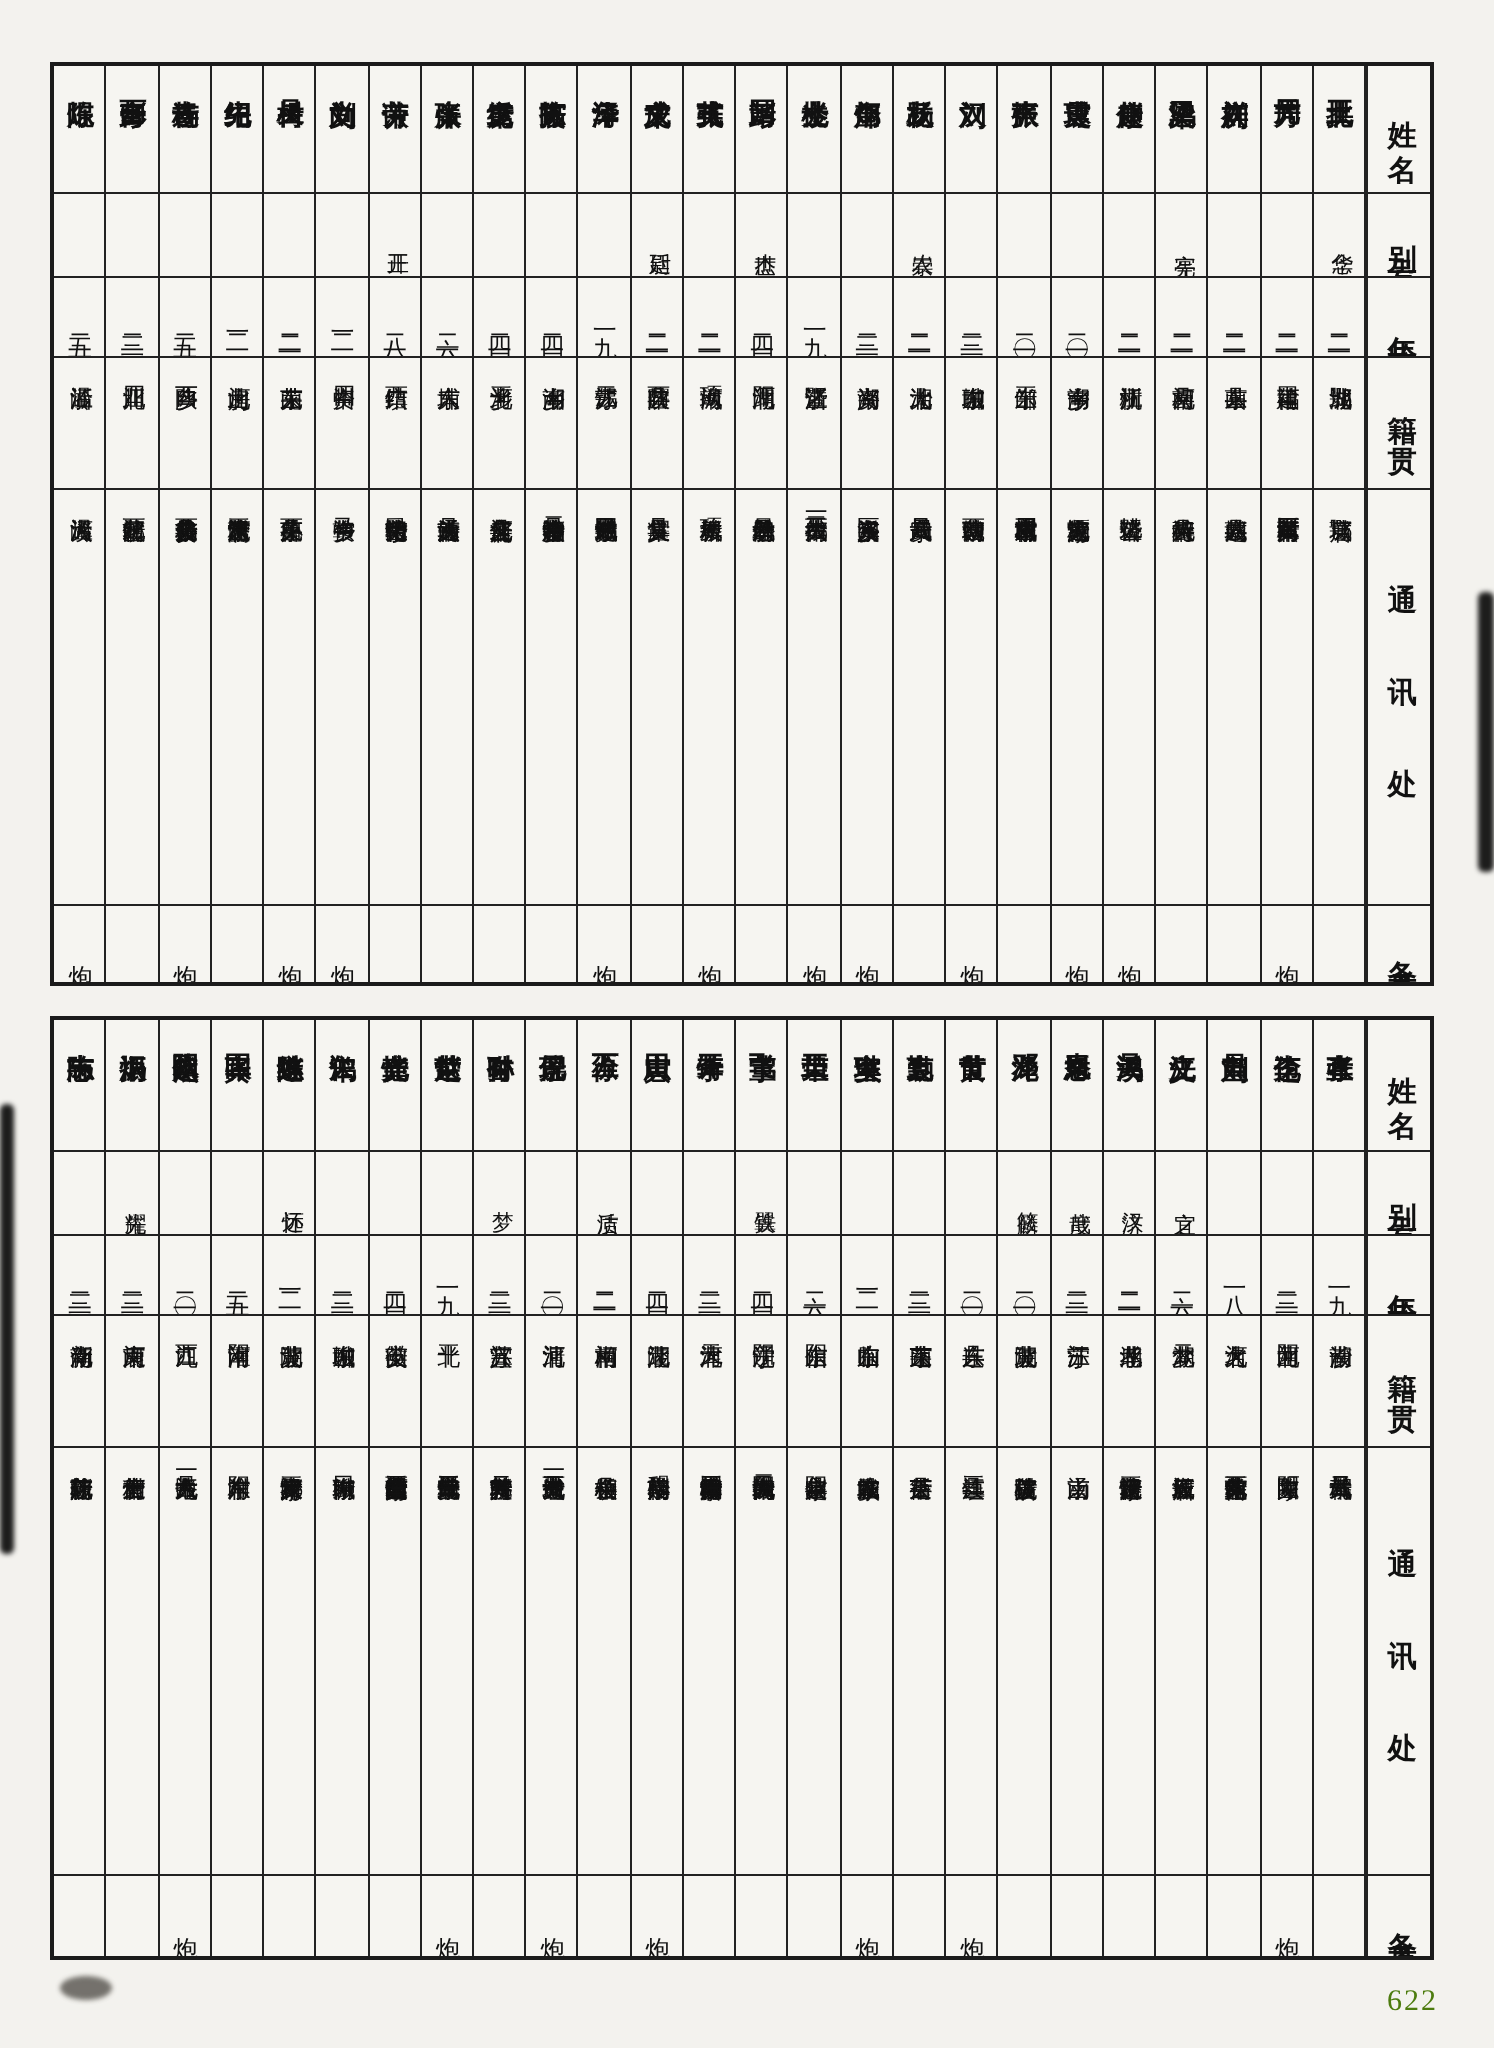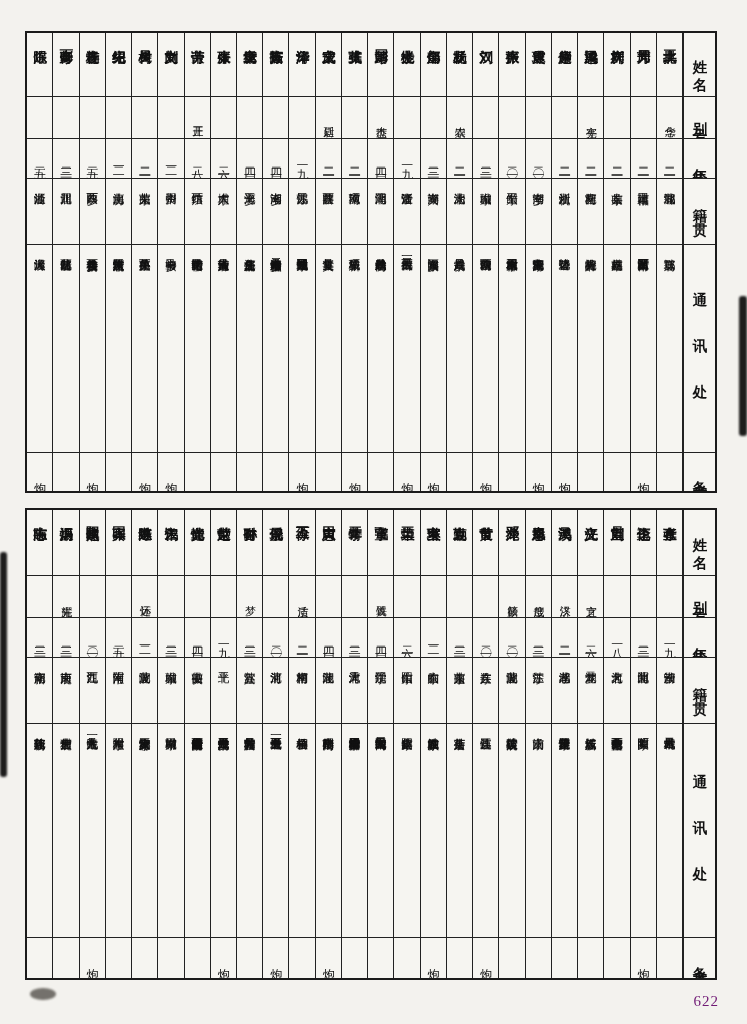--- a/index.html
+++ b/index.html
@@ -50,21 +50,21 @@
   
   .hcell span{font-size:14.5px;font-weight:700;}
   .h-name span{letter-spacing:16px;}
   .h-alias span{letter-spacing:7px;}
   .h-age span{letter-spacing:3px;}
   .h-origin span{letter-spacing:16px;}
   .h-address span{letter-spacing:46px;}
   .h-note span{letter-spacing:4px;}
   .page-number{
     position:absolute;right:28px;bottom:14px;
-    font-size:15px;color:#701a75;letter-spacing:1px;padding-left:39px;
+    font-size:15px;color:#4d7c0f;letter-spacing:1px;padding-left:39px;
   }
   .smudge{position:absolute;background:#1d1d1c;filter:blur(1.2px);}
   .smudge-left{left:0;top:552px;width:7px;height:225px;border-radius:3px;}
   .smudge-right{right:0;top:296px;width:8px;height:140px;border-radius:3px;}
   .smudge-bottom{left:30px;bottom:24px;width:26px;height:12px;background:#55524c;border-radius:50%;opacity:.8;}
 </style>
 </head>
 <body>
 
 <div class="page">

